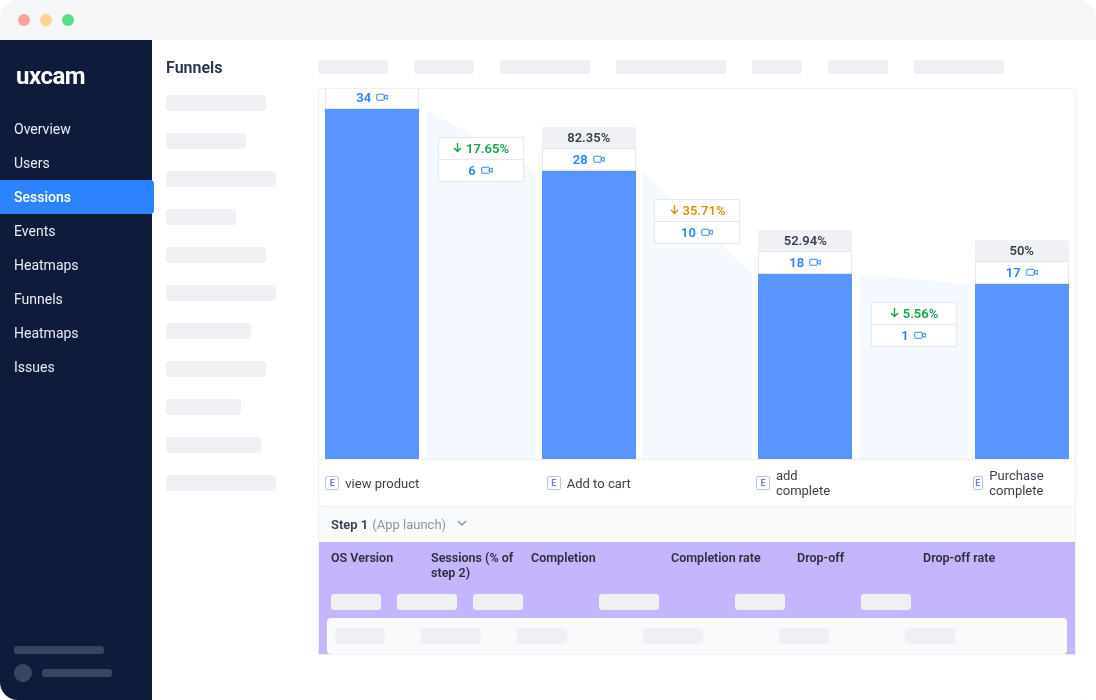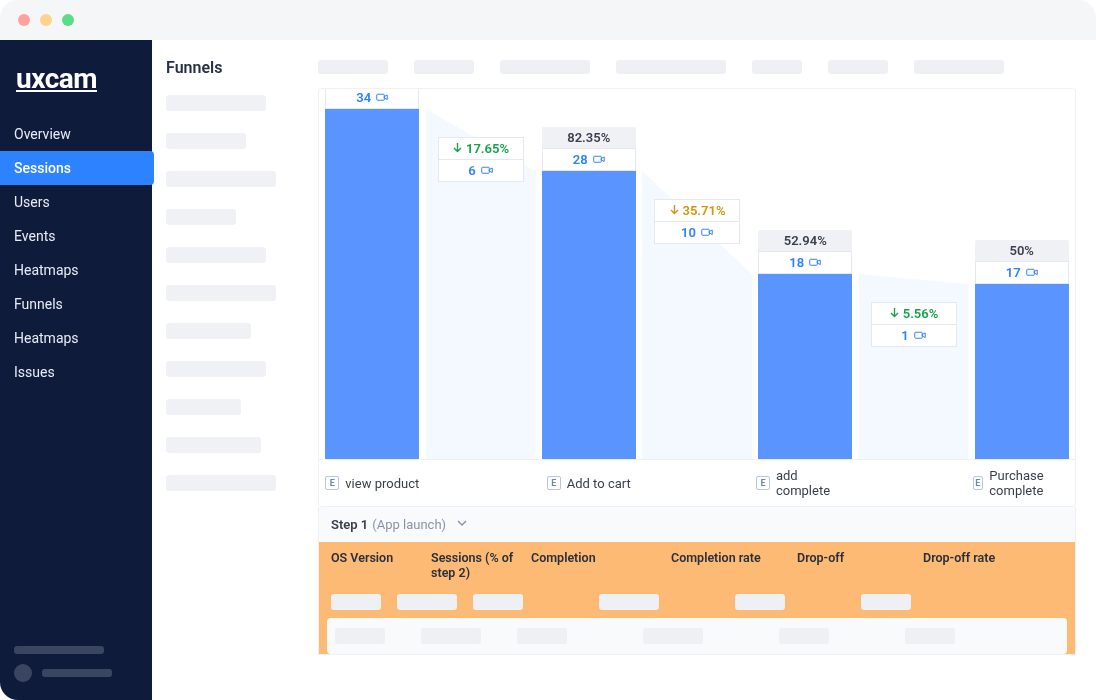--- a/index.html
+++ b/index.html
@@ -21,22 +21,22 @@
   }
 
   
   .nav {
     width: 152px; background: #0e1b3b; color: #e3e7f0;
     display: flex; flex-direction: column; padding-top: 4px;
     position: relative;
   }
   .logo-wrap { padding: 18px 16px 22px; }
   .logo-text {
-    font-size: 28px; font-weight: 700; color: #fff; letter-spacing: -0.5px;
-    display: flex; align-items: baseline; text-decoration: underline;
+    font-size: 24px; font-weight: 700; color: #fff; letter-spacing: -0.5px;
+    display: flex; align-items: baseline;
   }
   .nav-item {
     padding: 9px 14px; font-size: 14px; cursor: pointer; color: #e9ecf5;
   }
   .nav-item.active { background: #2d82ff; color: #fff; font-weight: 500; border-radius: 0 4px 4px 0; margin-right: -2px; }
   .nav-bottom {
     margin-top: auto; padding: 16px 14px 18px;
   }
   .nav-sk-line {
     height: 8px; background: #3a4661; border-radius: 3px; margin: 10px 0;
@@ -128,21 +128,21 @@
   }
   .step-name-drop { width: 110px; }
   .ev-icon {
     display: inline-flex; align-items: center; justify-content: center;
     width: 14px; height: 14px; border: 1px solid #b8c6e3; border-radius: 2px;
     font-size: 9px; color: #6a85c4; font-weight: 700;
   }
 
   
   .breakdown {
-    border: 1px solid #eef0f4; border-top: none; background: #fdba74; font-size: 13px; color: #3a3f4d;
+    border: 1px solid #eef0f4; border-top: none; background: #c4b5fd; font-size: 13px; color: #3a3f4d;
   }
   .bd-head {
     display: flex; align-items: center; padding: 10px 12px; background: #f9fafc;
   }
   .bd-step-label { font-weight: 600; }
   .bd-sub { color: #8b93a3; font-weight: 400; margin-left: 4px; }
   .bd-chev { margin-left: 10px; color: #8b93a3; cursor: pointer; }
   .bd-cols {
     display: flex; padding: 8px 12px; font-size: 12.5px; font-weight: 600; color: #2a2f3c;
   }
@@ -164,22 +164,22 @@
   </div>
 
   <div class="app">
 
     <aside class="nav">
       <div class="logo-wrap">
         <span class="logo-text">uxcam</span>
       </div>
       <div id="nav-items">
           <div class="nav-item">Overview</div>
+          <div class="nav-item">Users</div>
           <div class="nav-item active">Sessions</div>
-          <div class="nav-item">Users</div>
           <div class="nav-item">Events</div>
           <div class="nav-item">Heatmaps</div>
           <div class="nav-item">Funnels</div>
           <div class="nav-item">Heatmaps</div>
           <div class="nav-item">Issues</div>
         </div>
       <div class="nav-bottom">
         <div class="nav-sk-line" style="width:90px"></div>
         <div class="nav-sk-avatar">
           <div class="nav-sk-circle"></div>

